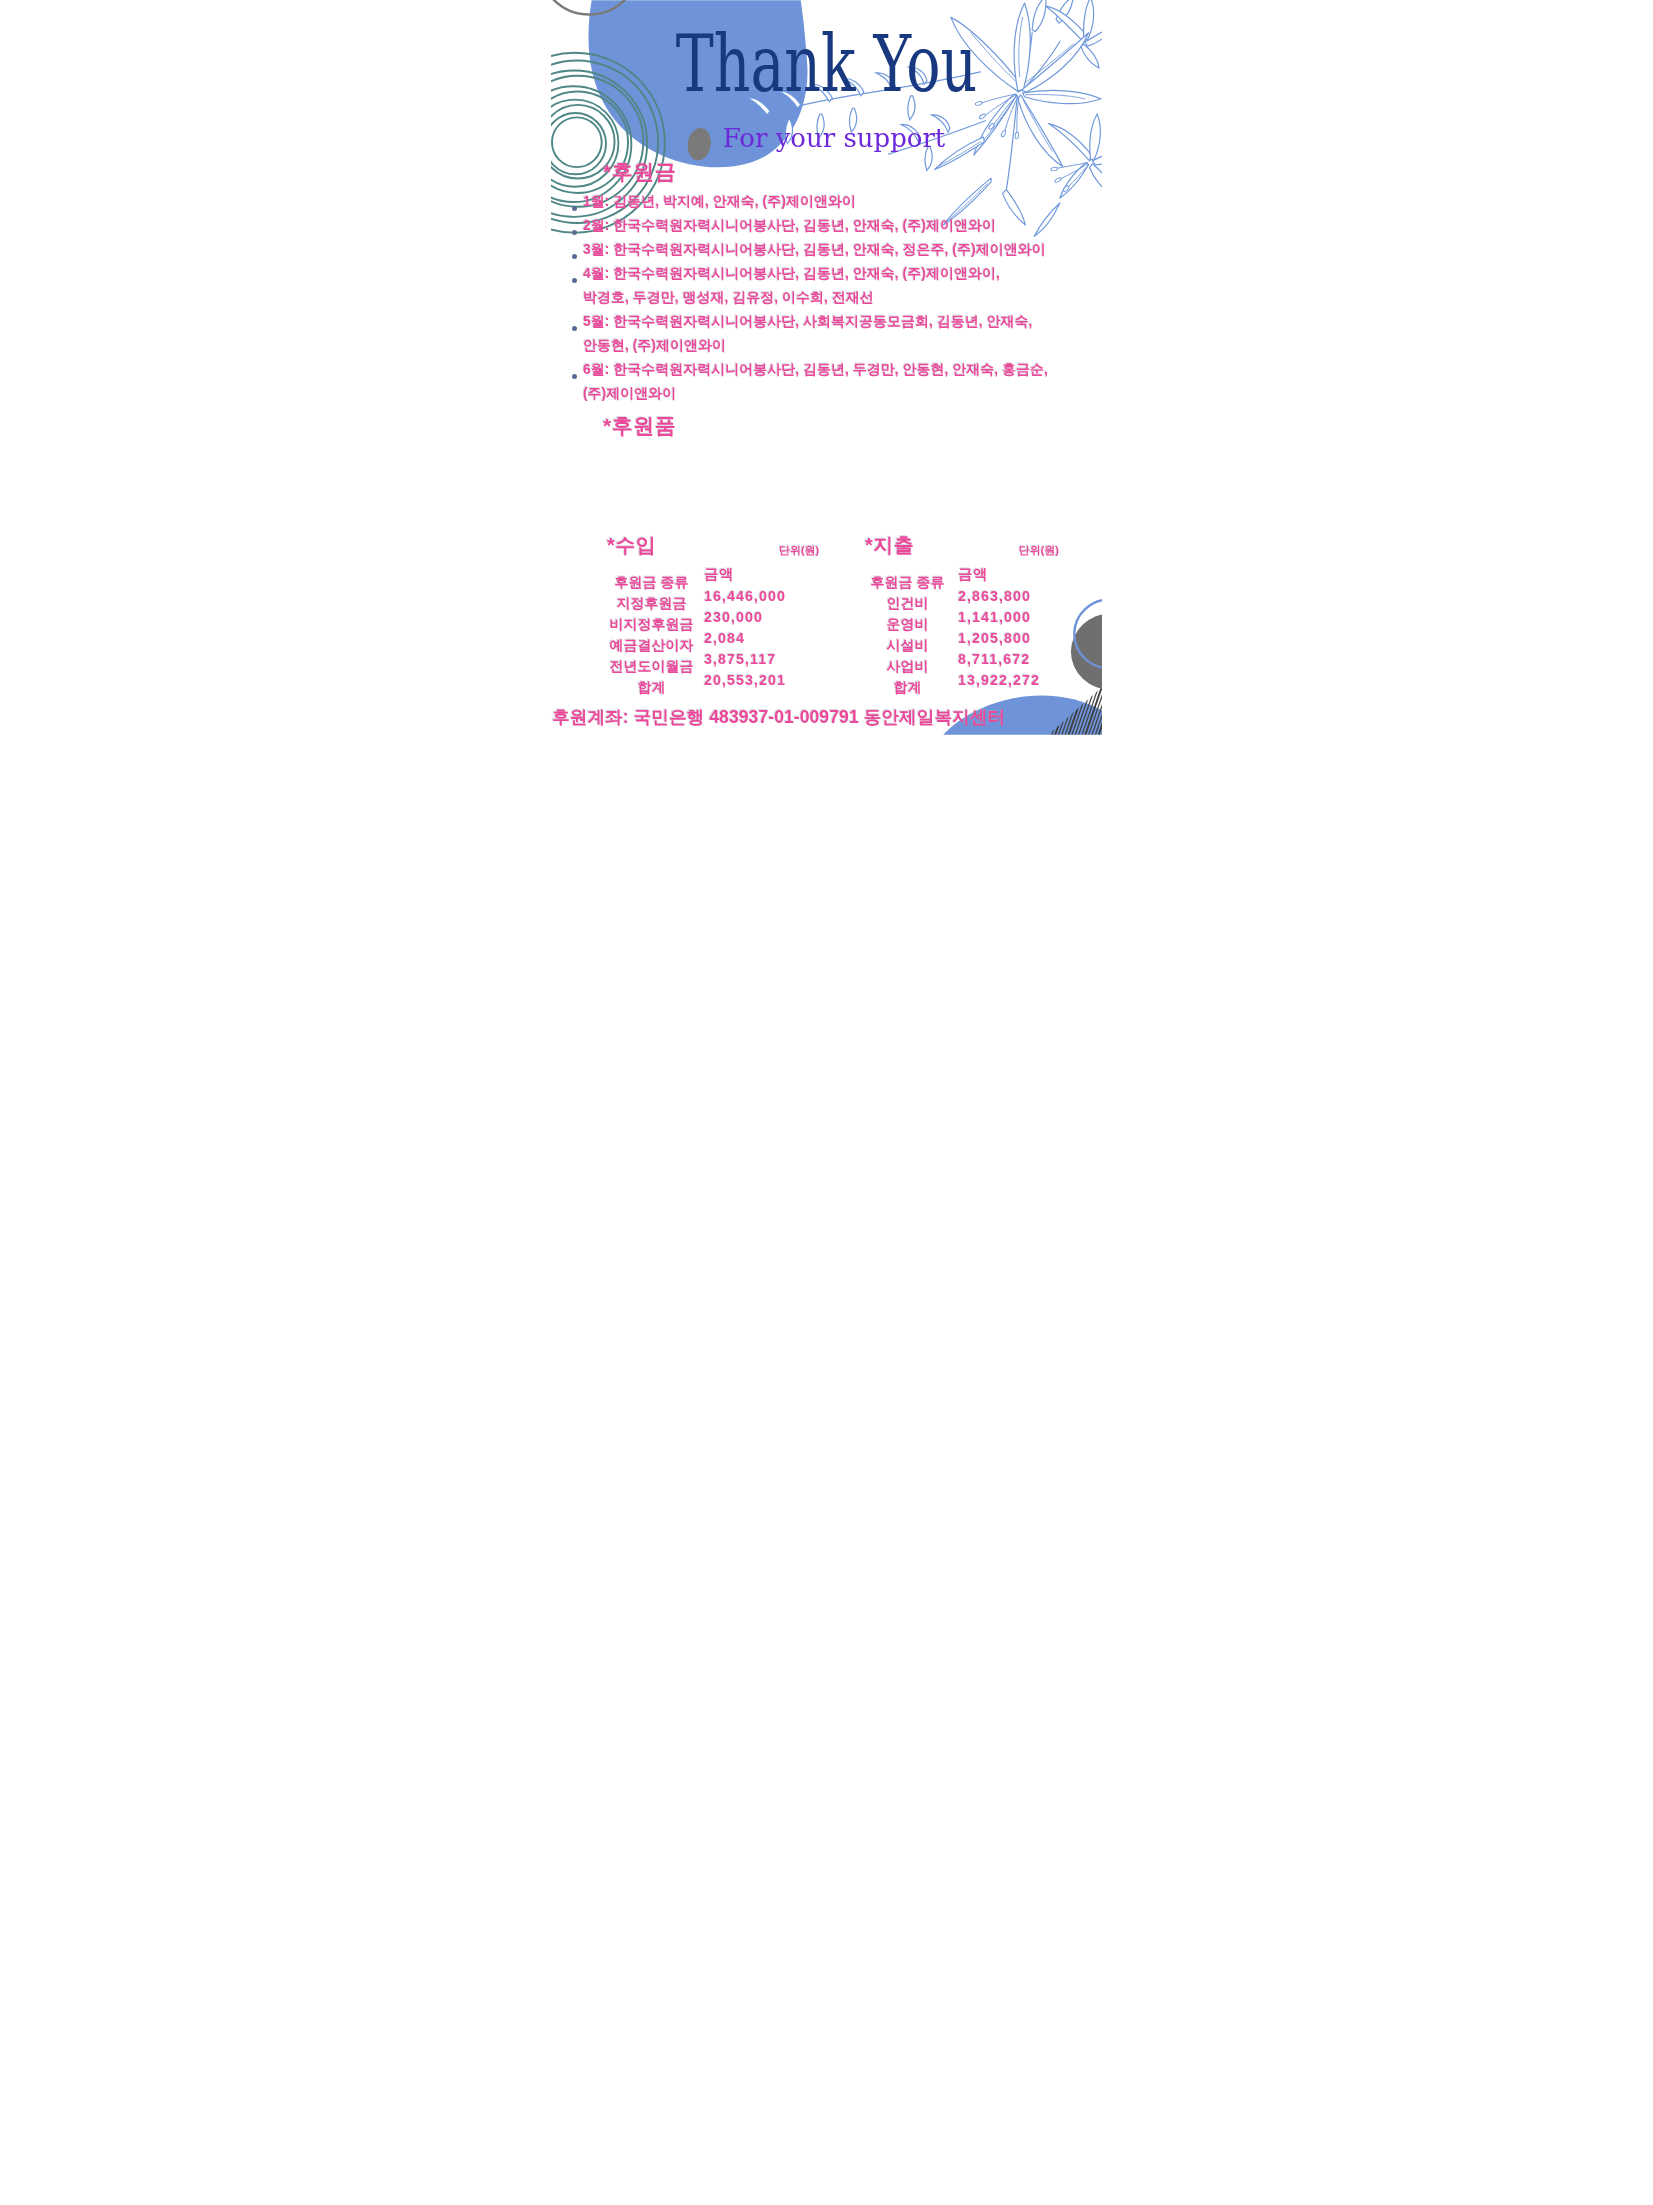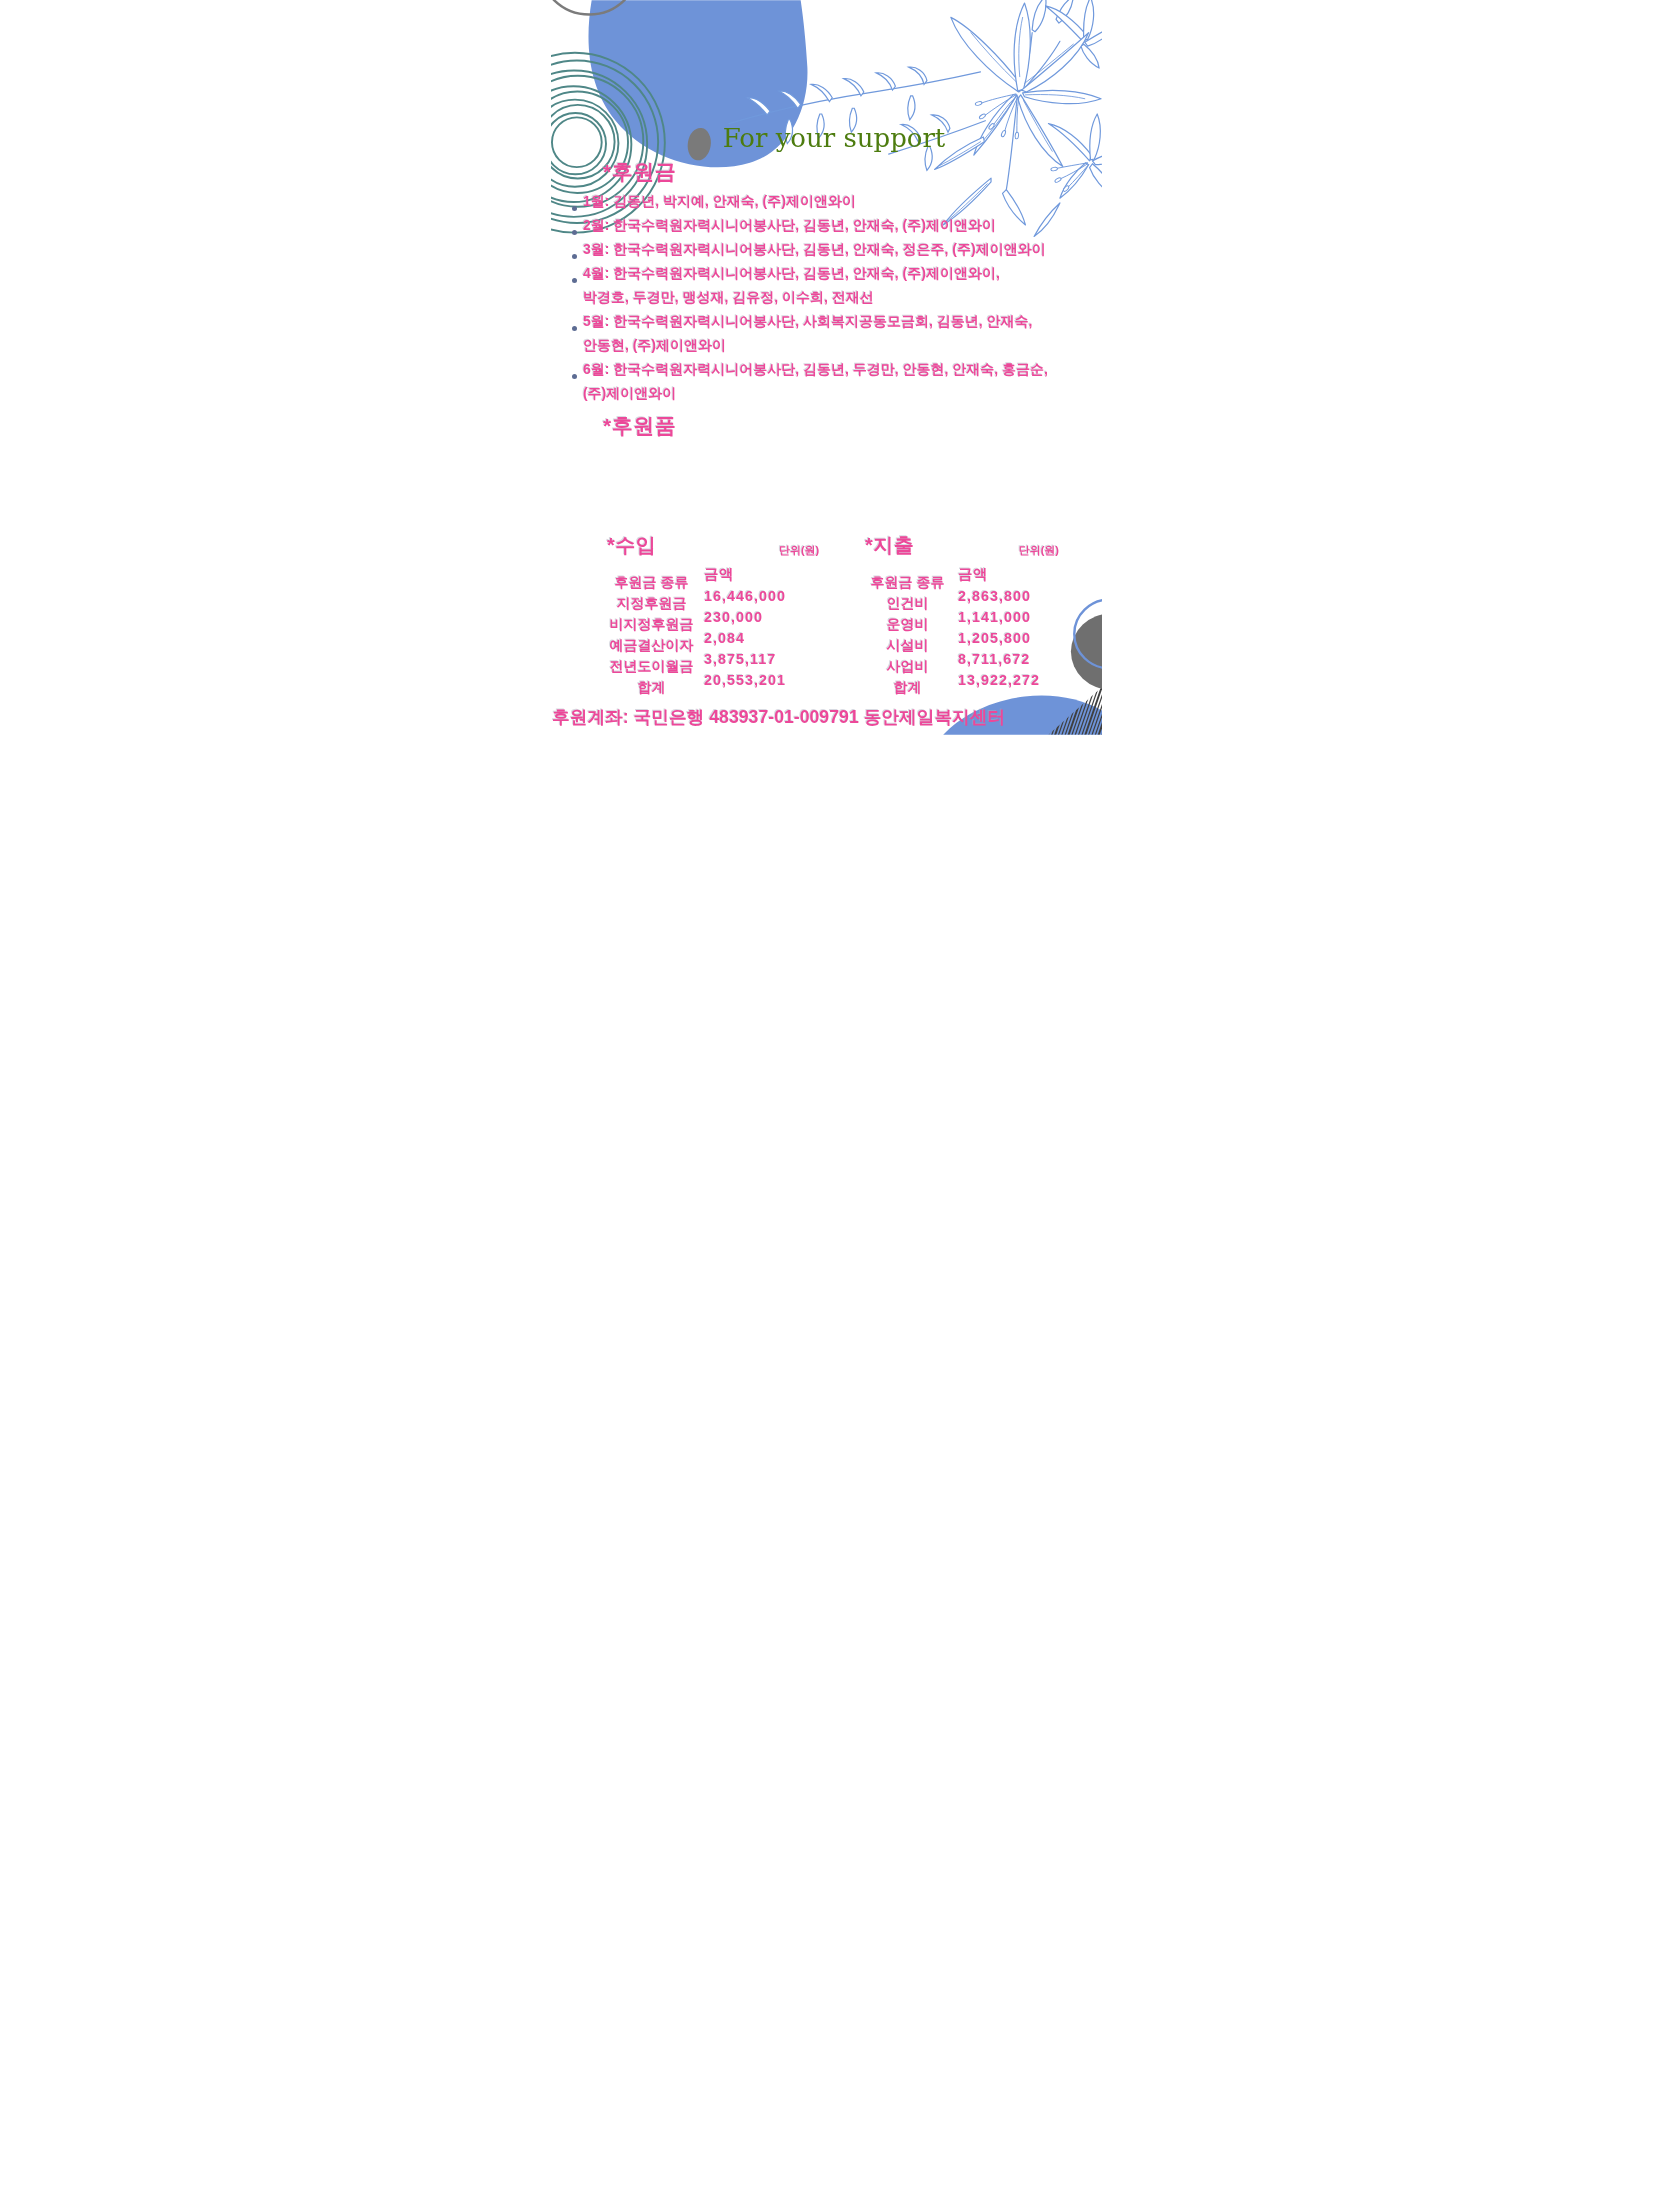--- a/index.html
+++ b/index.html
@@ -7,21 +7,21 @@
           overflow:hidden;font-family:"Liberation Sans","DejaVu Sans",sans-serif;}
   .deco{position:absolute;left:0;top:0;width:551px;height:735px;z-index:0;}
   .content{position:absolute;left:0;top:0;width:551px;height:735px;z-index:1;}
 
   .title{position:absolute;top:25px;left:0;width:551px;text-align:center;
          font-family:"DejaVu Serif","Liberation Serif",serif;
          font-size:78px;line-height:1;color:#18387f;white-space:nowrap;}
   .title .squeeze{display:inline-block;transform:scaleX(0.73);transform-origin:50% 50%;}
   .subtitle{position:absolute;top:123px;left:283px;transform:translateX(-50%);
             font-family:"DejaVu Serif","Liberation Serif",serif;
-            font-size:26px;color:#4d7c0f;white-space:nowrap;}
+            font-size:26px;color:#6d28d9;white-space:nowrap;}
 
   .k{color:#ec4899;font-weight:700;text-shadow:-1px -1.4px 0 rgba(168,172,188,0.45);}
   .sec-heading{position:absolute;font-size:21px;letter-spacing:0.5px;white-space:nowrap;}
   .h-money{left:52px;top:158px;}
   .h-goods{left:52px;top:412px;}
   .h-income{left:56px;top:532px;font-size:20px;}
   .h-expense{left:314px;top:532px;font-size:20px;}
 
   .list{position:absolute;left:19px;width:526px;}
   .list-money{top:187px;}
@@ -195,20 +195,23 @@
     <g>
       <ellipse cx="1172" cy="1362" rx="85" ry="80" fill="#6f6f6f"></ellipse>
     </g>
     <g>
       <ellipse cx="1168" cy="1325" rx="74" ry="72" fill="none" stroke="#6e93d8" stroke-width="5"></ellipse>
     </g>
   </svg>
 
   <div class="content">
 
+    <div class="title">
+      <span class="squeeze">Thank You</span>
+    </div>
     <div class="subtitle">For your support</div>
 
     <div class="sec-heading h-money k">*후원금</div>
     <div class="list list-money">
       <div class="lrow k">
           <span class="dot"></span>
           <span>1월: 김동년, 박지예, 안재숙, (주)제이앤와이</span>
         </div>
       <div class="lrow k">
           <span class="dot"></span>

